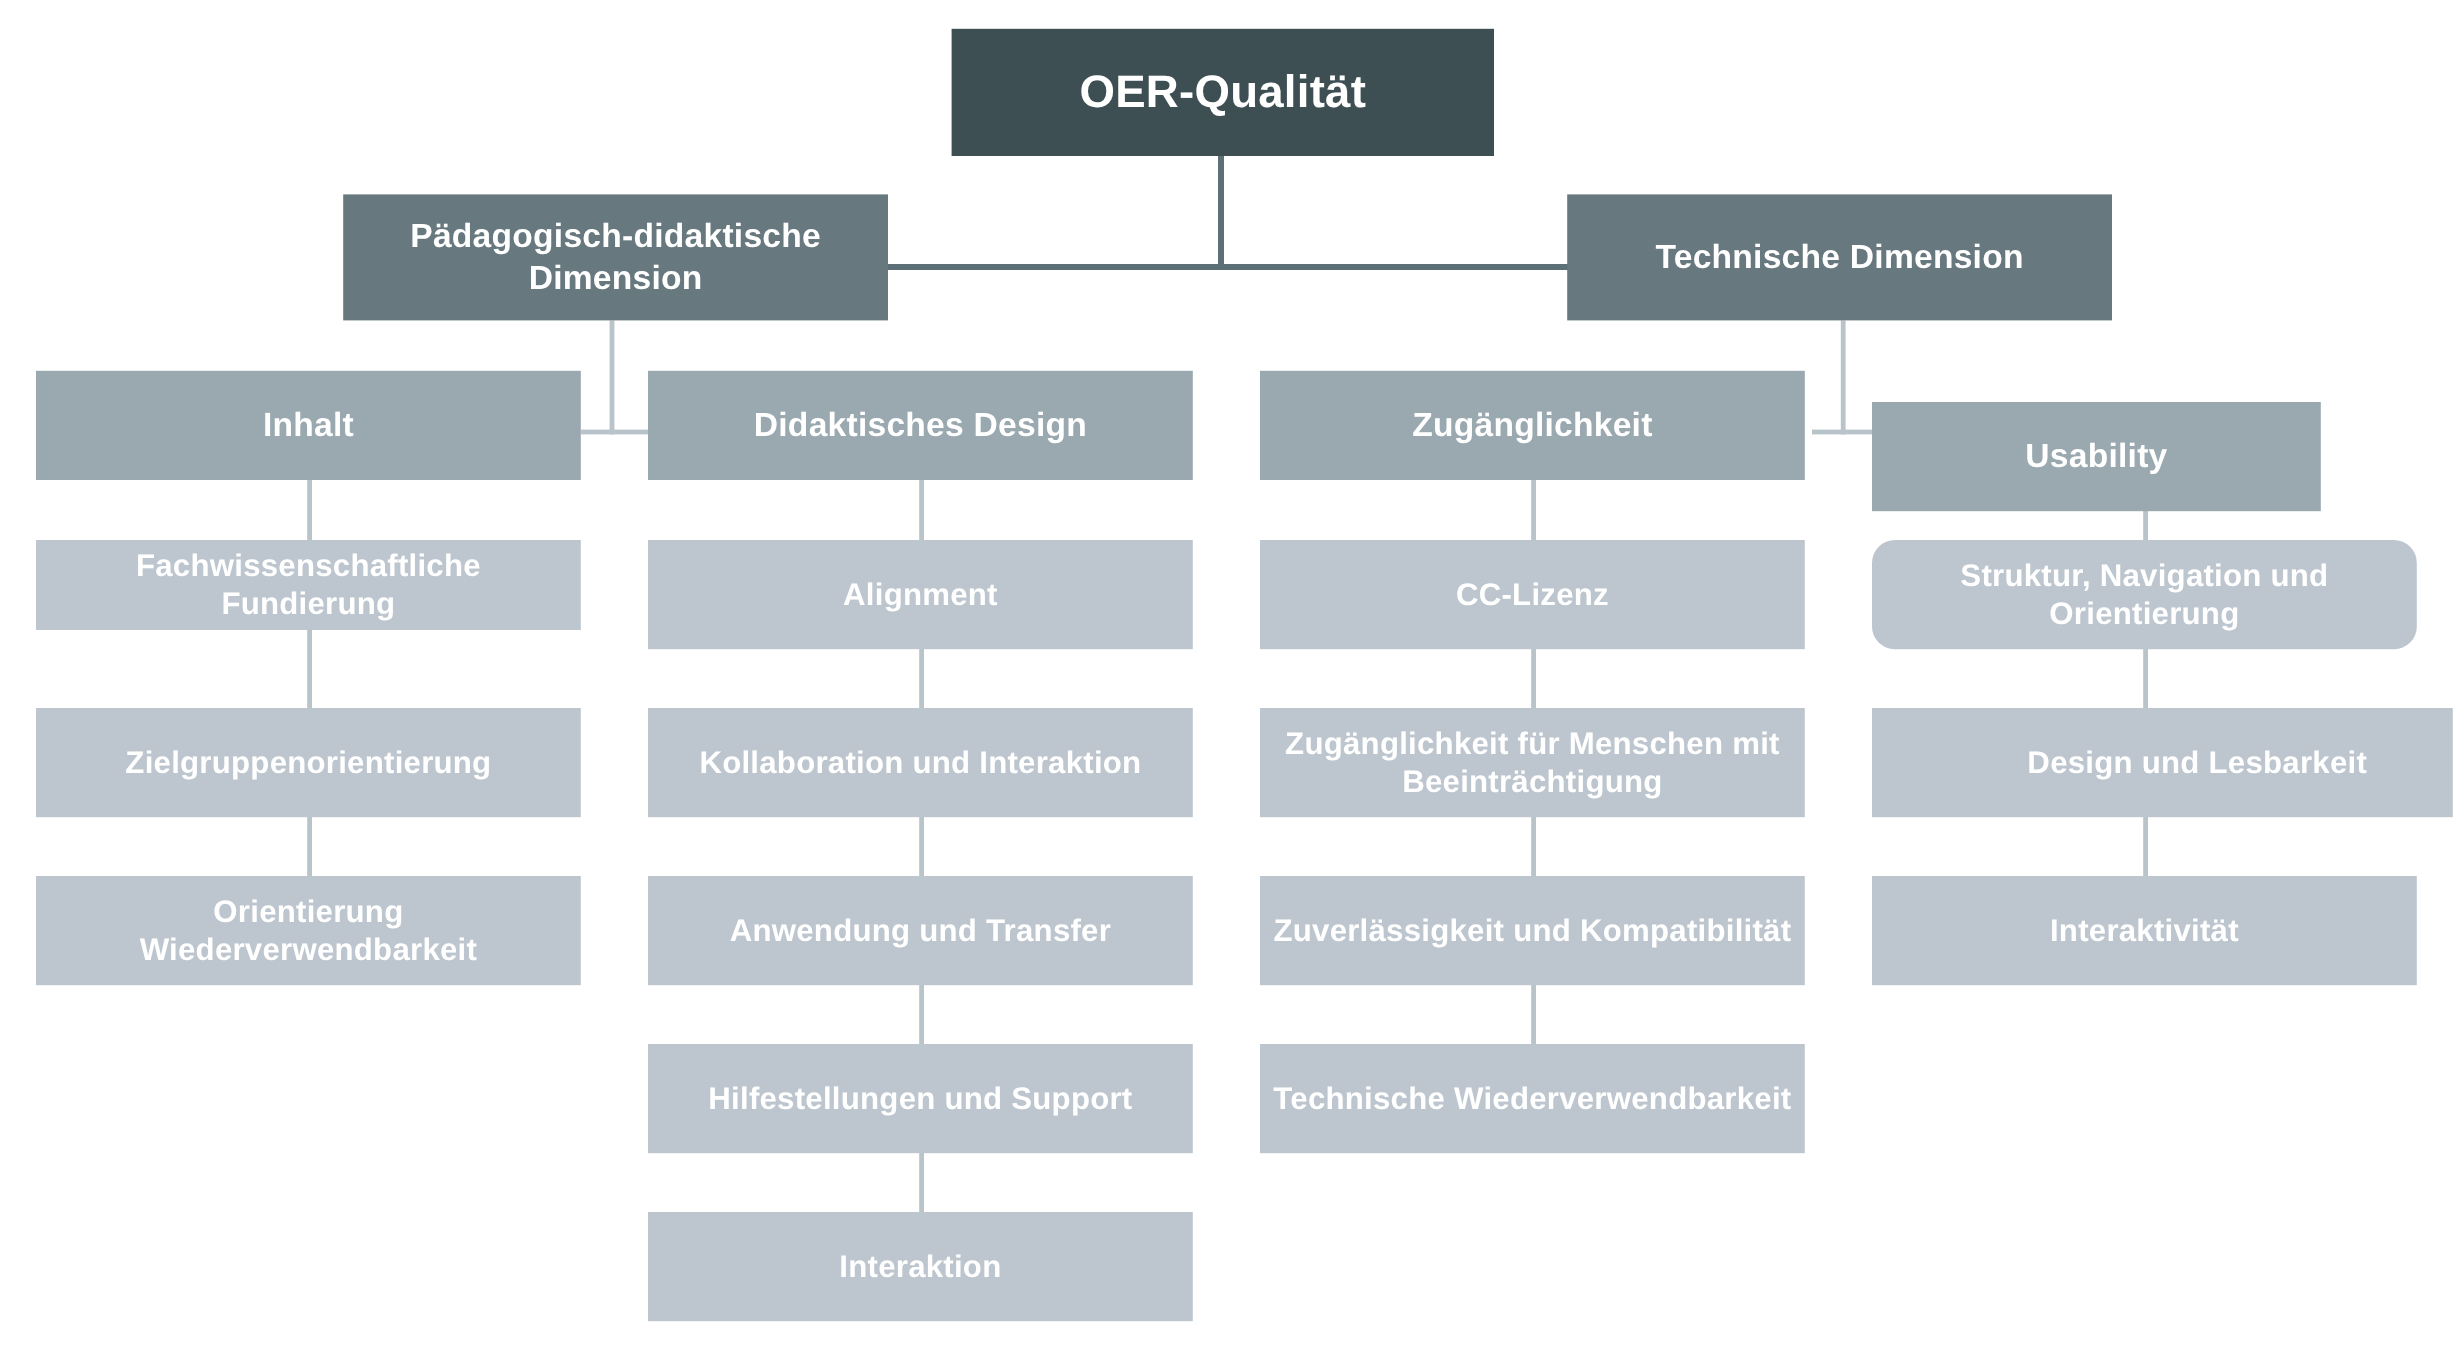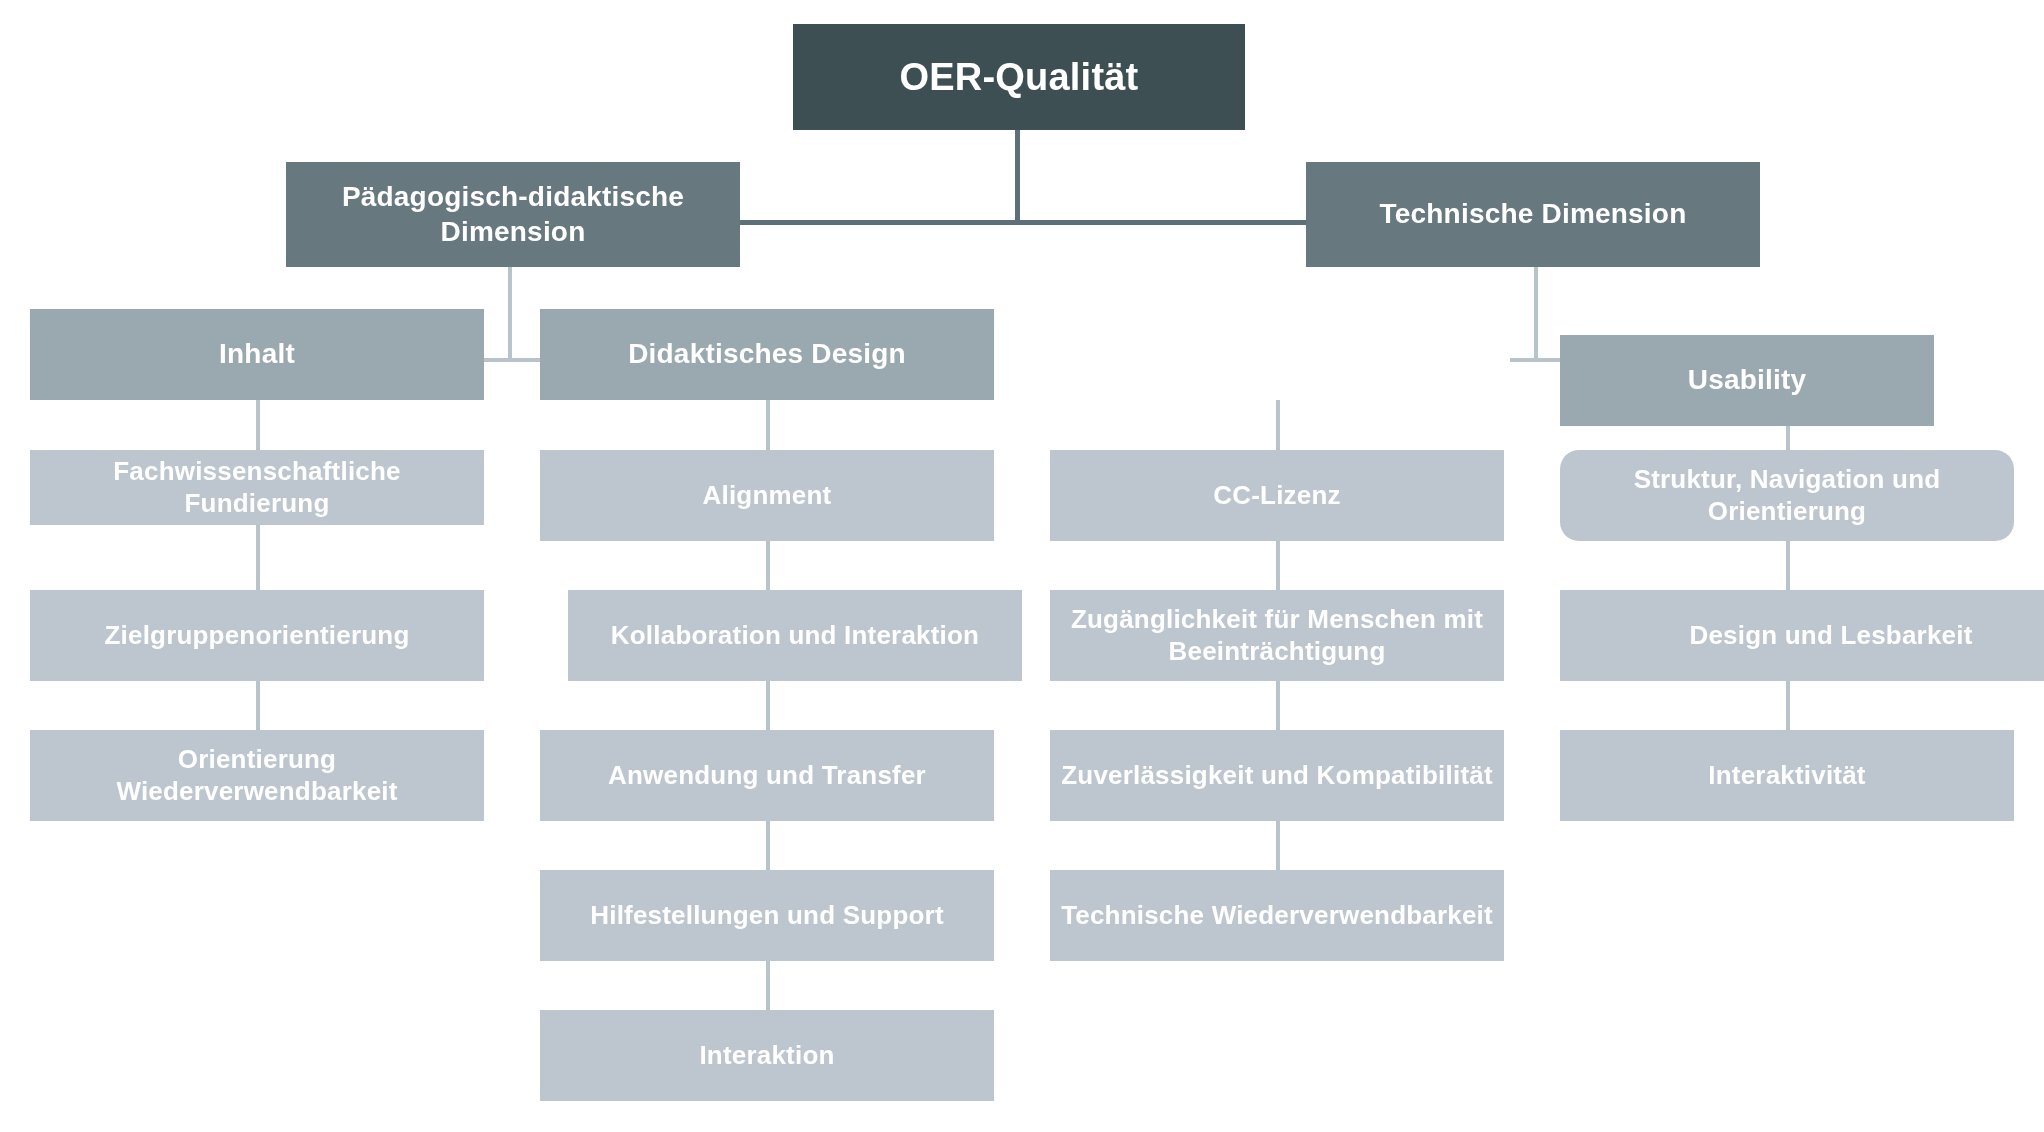--- a/index.html
+++ b/index.html
@@ -103,39 +103,42 @@
   </div>
 
   <div class="node lvl3" style="left:30px; top:309px; width:454px; height:91px;">
     <span>Inhalt</span>
   </div>
 
   <div class="node lvl3" style="left:540px; top:309px; width:454px; height:91px;">
     <span>Didaktisches Design</span>
   </div>
 
+  <div class="node lvl3" style="left:1050px; top:309px; width:454px; height:91px;">
+    <span>Zugänglichkeit</span>
+  </div>
 
   <div class="node lvl3" style="left:1560px; top:309px; width:374px; height:91px;margin-top:26px;">
     <span>Usability</span>
   </div>
 
   <div class="node lvl4" style="left:30px; top:450px; width:454px; height:75px;">
     <span>Fachwissenschaftliche Fundierung</span>
   </div>
   <div class="node lvl4" style="left:30px; top:590px; width:454px; height:91px;">
     <span>Zielgruppenorientierung</span>
   </div>
   <div class="node lvl4" style="left:30px; top:730px; width:454px; height:91px;">
     <span>Orientierung Wiederverwendbarkeit</span>
   </div>
 
   <div class="node lvl4" style="left:540px; top:450px; width:454px; height:91px;">
     <span>Alignment</span>
   </div>
-  <div class="node lvl4" style="left:540px; top:590px; width:454px; height:91px;margin-left:28px;">
+  <div class="node lvl4" style="left:540px; top:590px; width:454px; height:91px;">
     <span>Kollaboration und Interaktion</span>
   </div>
   <div class="node lvl4" style="left:540px; top:730px; width:454px; height:91px;">
     <span>Anwendung und Transfer</span>
   </div>
   <div class="node lvl4" style="left:540px; top:870px; width:454px; height:91px;">
     <span>Hilfestellungen und Support</span>
   </div>
   <div class="node lvl4" style="left:540px; top:1010px; width:454px; height:91px;">
     <span>Interaktion</span>

